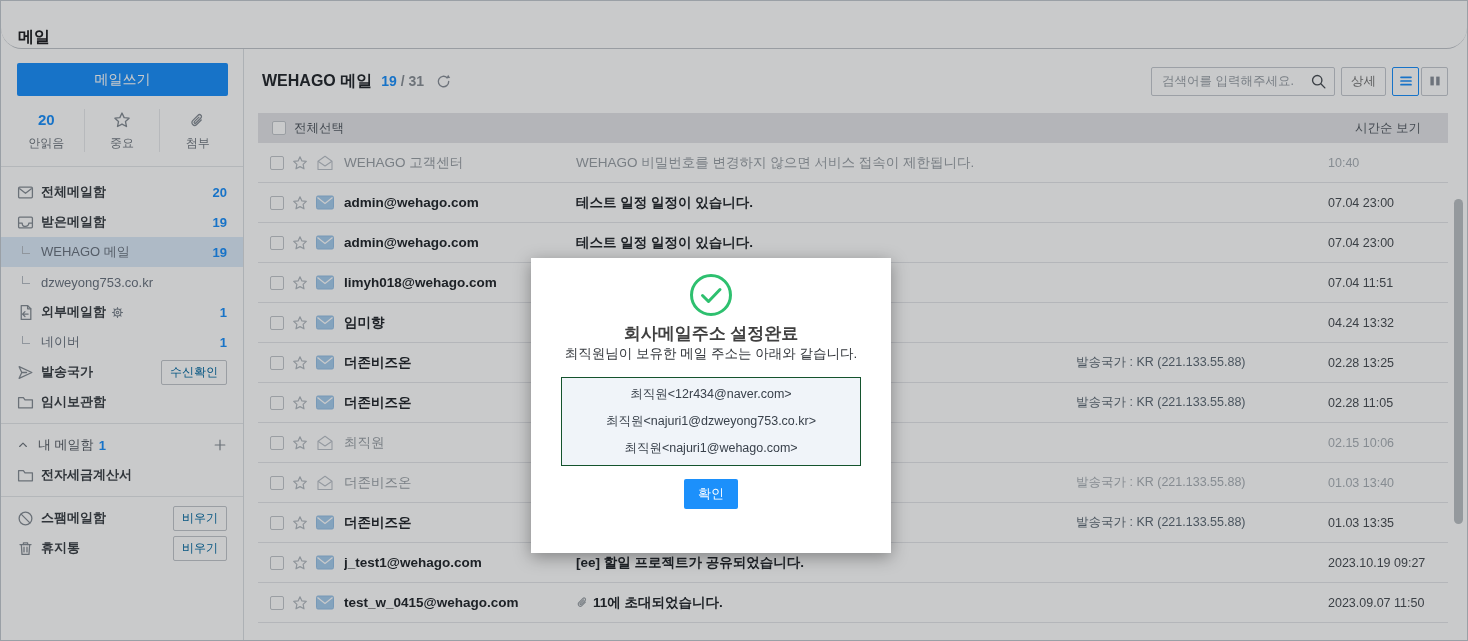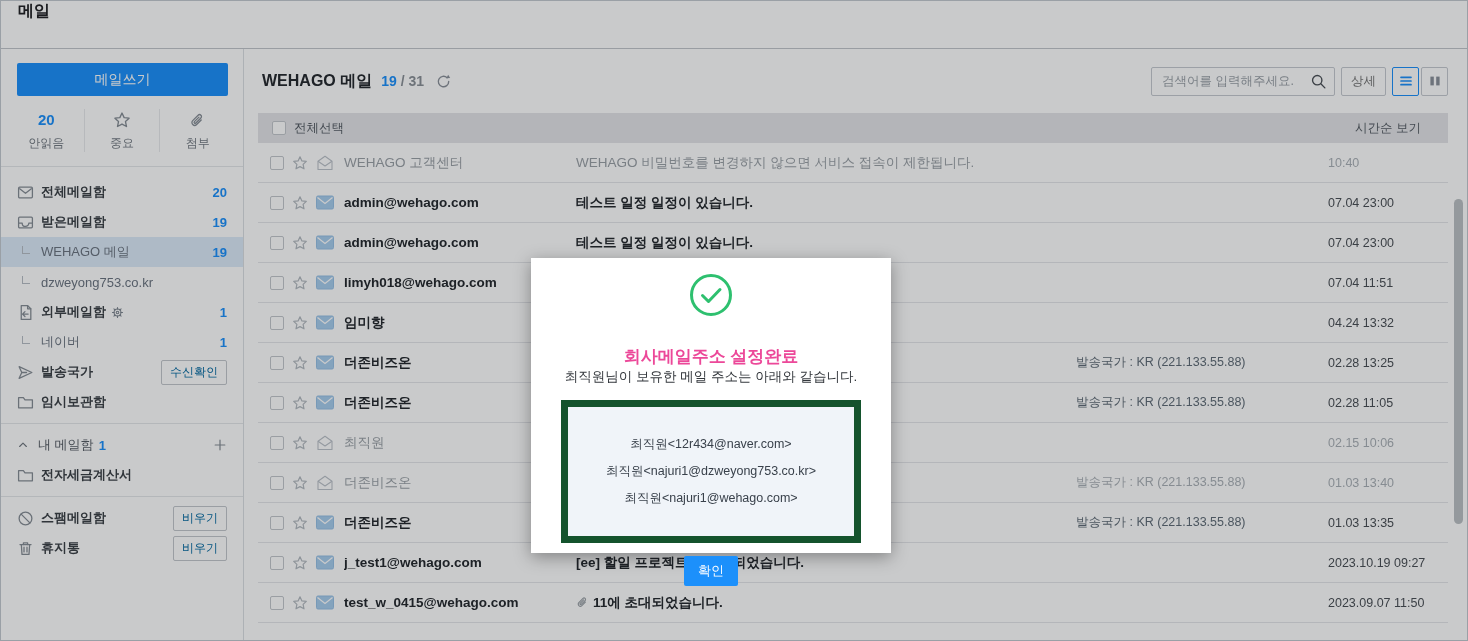--- a/index.html
+++ b/index.html
@@ -1,22 +1,22 @@
 <!DOCTYPE html>
 <html><head>
 <meta charset="utf-8">
 <style>
   * { margin:0; padding:0; box-sizing:border-box; }
   body { font-family:"Liberation Sans", sans-serif; background:#888; }
   .screen { position:relative; width:1468px; height:641px; background:#fff; overflow:hidden;
             border:1px solid #9aa0a6; }
 
   
-  .topbar { height:48px; display:flex; align-items:flex-start; padding-left:17px;
-            background:#fff; border-bottom:1px solid #c2c6cb; }
+  .topbar { height:48px; display:flex; align-items:flex-end; padding-left:17px;
+            background:#fff; border-bottom:1px solid #c2c6cb;border-radius:21px; }
   .topbar .app-title { font-size:16px; font-weight:700; color:#202124; }
 
   .body-row { display:flex; height:592px; }
 
   
   .sidebar { width:243px; flex:none; background:#fff; border-right:1px solid #dcdfe3; }
   .compose-btn { display:block; width:211px; margin:14px 16px 0; height:33px; border:none;
                  background:#1c90fb; color:#fff; font-size:14px; border-radius:2px;
                  font-family:inherit; cursor:pointer; }
   .quick-stats { display:flex; padding:13px 8px 12px; }
@@ -94,23 +94,23 @@
   .mail-row.read .mr-date, .mail-row.read .mr-country { color:#aab0b6; }
 
   .list-scrollbar { position:absolute; top:150px; right:4px; width:9px; height:440px; }
   .list-scrollbar .thumb { width:9px; height:325px; background:#bcc0c4; border-radius:5px; }
 
   
   .dim-overlay { position:absolute; inset:0; background:rgba(10,14,20,0.22); z-index:50; }
   .modal { position:absolute; left:530px; top:257px; width:360px; height:295px; background:#fff;
            z-index:60; box-shadow:0 4px 16px rgba(0,0,0,0.35); text-align:center; }
   .modal-check { margin-top:15px; display:inline-flex; }
-  .modal-title { margin-top:24px; font-size:17px; font-weight:700; color:#ec4899; }
+  .modal-title { margin-top:1px; font-size:17px; font-weight:700; color:#404040; }
   .modal-desc { font-size:13.5px; color:#33373c; }
-  .addr-box { margin:14px 30px 0; background:#f0f4f9; border:7px solid #14532d; padding:24px 0; }
+  .addr-box { margin:14px 30px 0; background:#f0f4f9; border:1px solid #14532d; padding:3px 0; }
   .addr-line { font-size:12.5px; color:#39414b; line-height:27px; }
   .modal-confirm { margin-top:13px; border:none; background:#1c90fb; color:#fff; font-size:13px;
                    padding:6px 14px; border-radius:2px; font-family:inherit; cursor:pointer; }
 
   .icon svg, .f-ico svg { display:block; }
 </style>
 </head>
 <body>
 
 <div class="screen">

